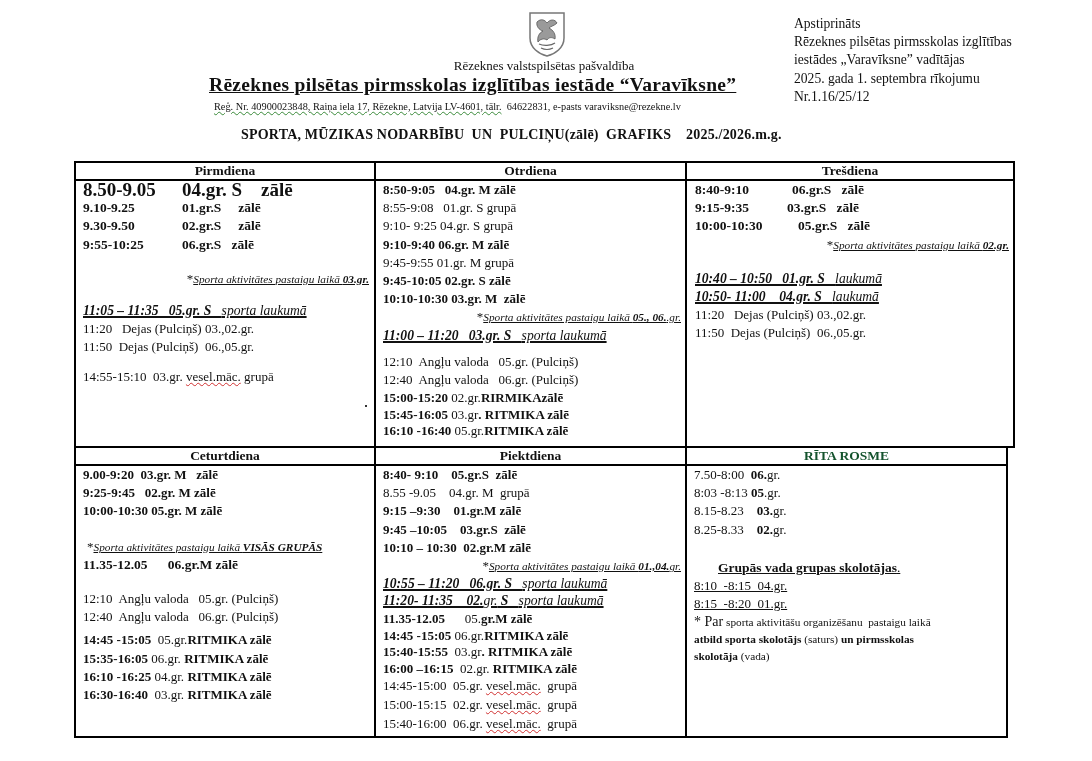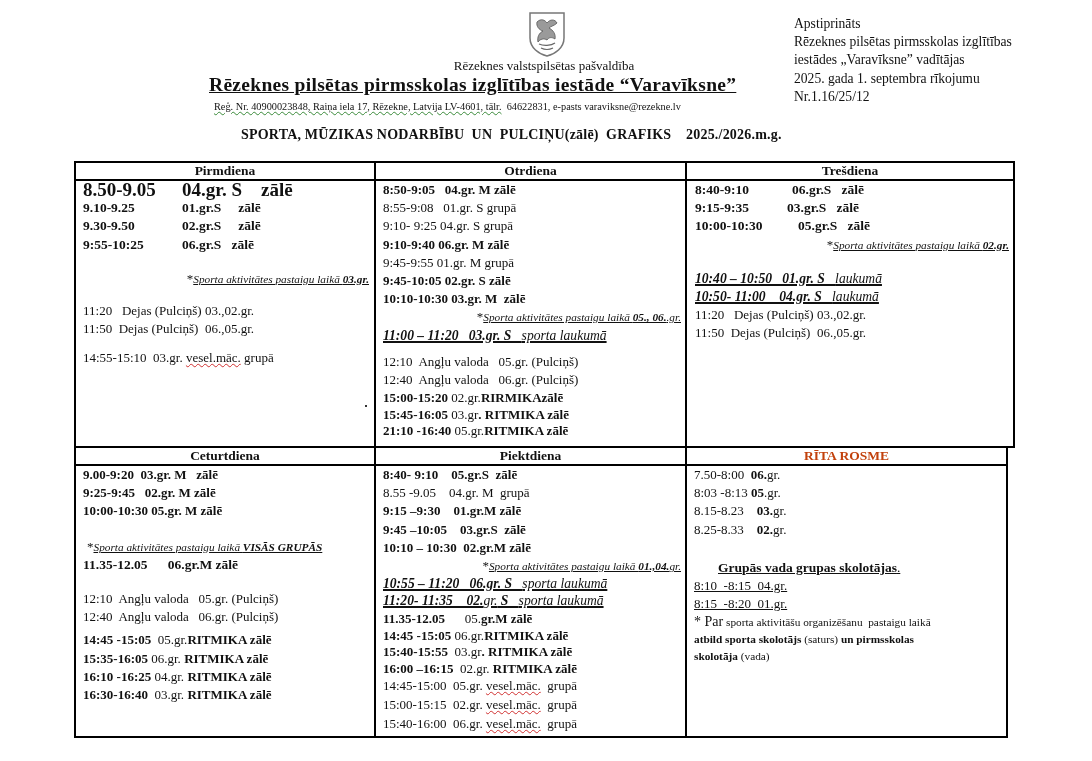--- a/index.html
+++ b/index.html
@@ -11,21 +11,21 @@
   #school { left:209px; top:74px; font-size:19.5px; font-weight:bold; text-decoration:underline; letter-spacing:0.3px; white-space:nowrap; }
   #reg { left:214px; top:101px; font-size:10.3px; white-space:nowrap; }
   #reg .sq { text-decoration:underline wavy #3a8a3a; text-decoration-thickness:1px;text-align:center; }
   #title { left:241px; top:127px; font-size:14px; font-weight:bold; white-space:nowrap; letter-spacing:0.2px; }
   #approval { left:794px; top:15px; font-size:13.6px; line-height:18.2px; white-space:nowrap; }
 
   .vline { position:absolute; width:1.5px; background:#000; }
   .hline { position:absolute; height:1.5px; background:#000; }
 
   .dayhead { position:absolute; text-align:center; font-weight:bold; font-size:13.5px; height:18px; line-height:19px; }
-  .dayhead.blue { color:#c2410c; }
+  .dayhead.blue { color:#14532d; }
   .cell { position:absolute; font-size:13px; line-height:18.2px; white-space:nowrap; }
   .row { display:block; height:18.2px; }
   .b { font-weight:bold; }
   .i { }
   .u { text-decoration:underline; }
   .bu { font-weight:bold; font-style:italic; text-decoration:underline; text-decoration-thickness:2px; font-size:13.6px; }
   .note { font-size:11.3px; font-style:italic; text-align:right; }
   .note .star { font-style:normal; font-size:13px; }
   .note .txt { text-decoration:underline; }
   .wavy { text-decoration:underline wavy #d03030; text-decoration-thickness:1px; }
@@ -76,20 +76,21 @@
 <div class="dayhead blue" style="left:687px; top:446px; width:319px;">RĪTA ROSME</div>
 
 <div class="cell" style="left:83px; top:181px; width:288px;">
   <div class="row b" style="font-size:19px;"><span style="display:inline-block;width:99px">8.50-9.05</span><span style="white-space:pre">04.gr. S    zālē</span></div>
   <div class="row b" style="font-size:13.5px;"><span style="display:inline-block;width:99px">9.10-9.25</span><span style="white-space:pre">01.gr.S     zālē</span></div>
   <div class="row b" style="font-size:13.5px;"><span style="display:inline-block;width:99px">9.30-9.50</span><span style="white-space:pre">02.gr.S     zālē</span></div>
   <div class="row b" style="font-size:13.5px;"><span style="display:inline-block;width:99px">9:55-10:25</span><span style="white-space:pre">06.gr.S   zālē</span></div>
   <div class="gap" style="height:16px"></div>
   <div class="row note" style="padding-right:2px;"><span class="star">*</span><span class="txt"><span>Sporta aktivitātes pastaigu laikā </span><b>03.gr.</b></span></div>
   <div class="gap" style="height:14px"></div>
+  <div class="row bu"><span style="white-space:pre">11:05 – 11:35   05.gr. S   </span><span style="font-weight:normal">sporta laukumā</span></div>
   <div class="row i" style="white-space:pre">11:20   Dejas (Pulciņš) 03.,02.gr.</div>
   <div class="row i" style="white-space:pre">11:50  Dejas (Pulciņš)  06.,05.gr.</div>
   <div class="gap" style="height:11px"></div>
   <div class="row"><span style="white-space:pre">14:55-15:10  03.gr. </span><span class="wavy">vesel.māc.</span><span style="white-space:pre"> grupā</span></div>
 </div>
 
 <div class="cell" style="left:383px; top:181px; width:300px;">
   <div class="row b" style="white-space:pre">8:50-9:05   04.gr. M zālē</div>
   <div class="row" style="white-space:pre">8:55-9:08   01.gr. S grupā</div>
   <div class="row" style="white-space:pre">9:10- 9:25 04.gr. S grupā</div>
@@ -97,21 +98,21 @@
   <div class="row" style="white-space:pre">9:45-9:55 01.gr. M grupā</div>
   <div class="row b" style="white-space:pre">9:45-10:05 02.gr. S zālē</div>
   <div class="row b" style="white-space:pre">10:10-10:30 03.gr. M  zālē</div>
   <div class="row note" style="padding-right:2px;"><span class="star">*</span><span class="txt"><span>Sporta aktivitātes pastaigu laikā </span><b>05., 06.</b><span>.gr.</span></span></div>
   <div class="row bu"><span style="white-space:pre">11:00 – 11:20   03.gr. S   </span><span style="font-weight:normal">sporta laukumā</span></div>
   <div class="gap" style="height:8px"></div>
   <div class="row i" style="white-space:pre">12:10  Angļu valoda   05.gr. (Pulciņš)</div>
   <div class="row i" style="white-space:pre">12:40  Angļu valoda   06.gr. (Pulciņš)</div>
   <div class="row" style="height:16.5px"><b>15:00-15:20</b><span style="white-space:pre"> 02.gr.</span><b>RIRMIKAzālē</b></div>
   <div class="row" style="height:16.5px"><b>15:45-16:05</b><span style="white-space:pre"> 03.gr</span><b>. RITMIKA zālē</b></div>
-  <div class="row" style="height:16.5px"><b>21:10 -16:40</b><span style="white-space:pre"> 05.gr.</span><b>RITMIKA zālē</b></div>
+  <div class="row" style="height:16.5px"><b>16:10 -16:40</b><span style="white-space:pre"> 05.gr.</span><b>RITMIKA zālē</b></div>
 </div>
 
 <div class="cell" style="left:695px; top:181px; width:314px;">
   <div class="row b" style="font-size:13.5px;"><span style="display:inline-block;width:97px">8:40-9:10</span><span style="white-space:pre">06.gr.S   zālē</span></div>
   <div class="row b" style="font-size:13.5px;"><span style="display:inline-block;width:92px">9:15-9:35</span><span style="white-space:pre">03.gr.S   zālē</span></div>
   <div class="row b" style="font-size:13.5px;"><span style="display:inline-block;width:103px">10:00-10:30</span><span style="white-space:pre">05.gr.S   zālē</span></div>
   <div class="row note" style="padding-right:0px;"><span class="star">*</span><span class="txt"><span>Sporta aktivitātes pastaigu laikā </span><b>02.gr.</b></span></div>
   <div class="gap" style="height:16px"></div>
   <div class="row bu"><span style="white-space:pre">10:40 – 10:50   01.gr. S   </span><span style="font-weight:normal">laukumā</span></div>
   <div class="row bu"><span style="white-space:pre">10:50- 11:00    04.gr. S   </span><span style="font-weight:normal">laukumā</span></div>

